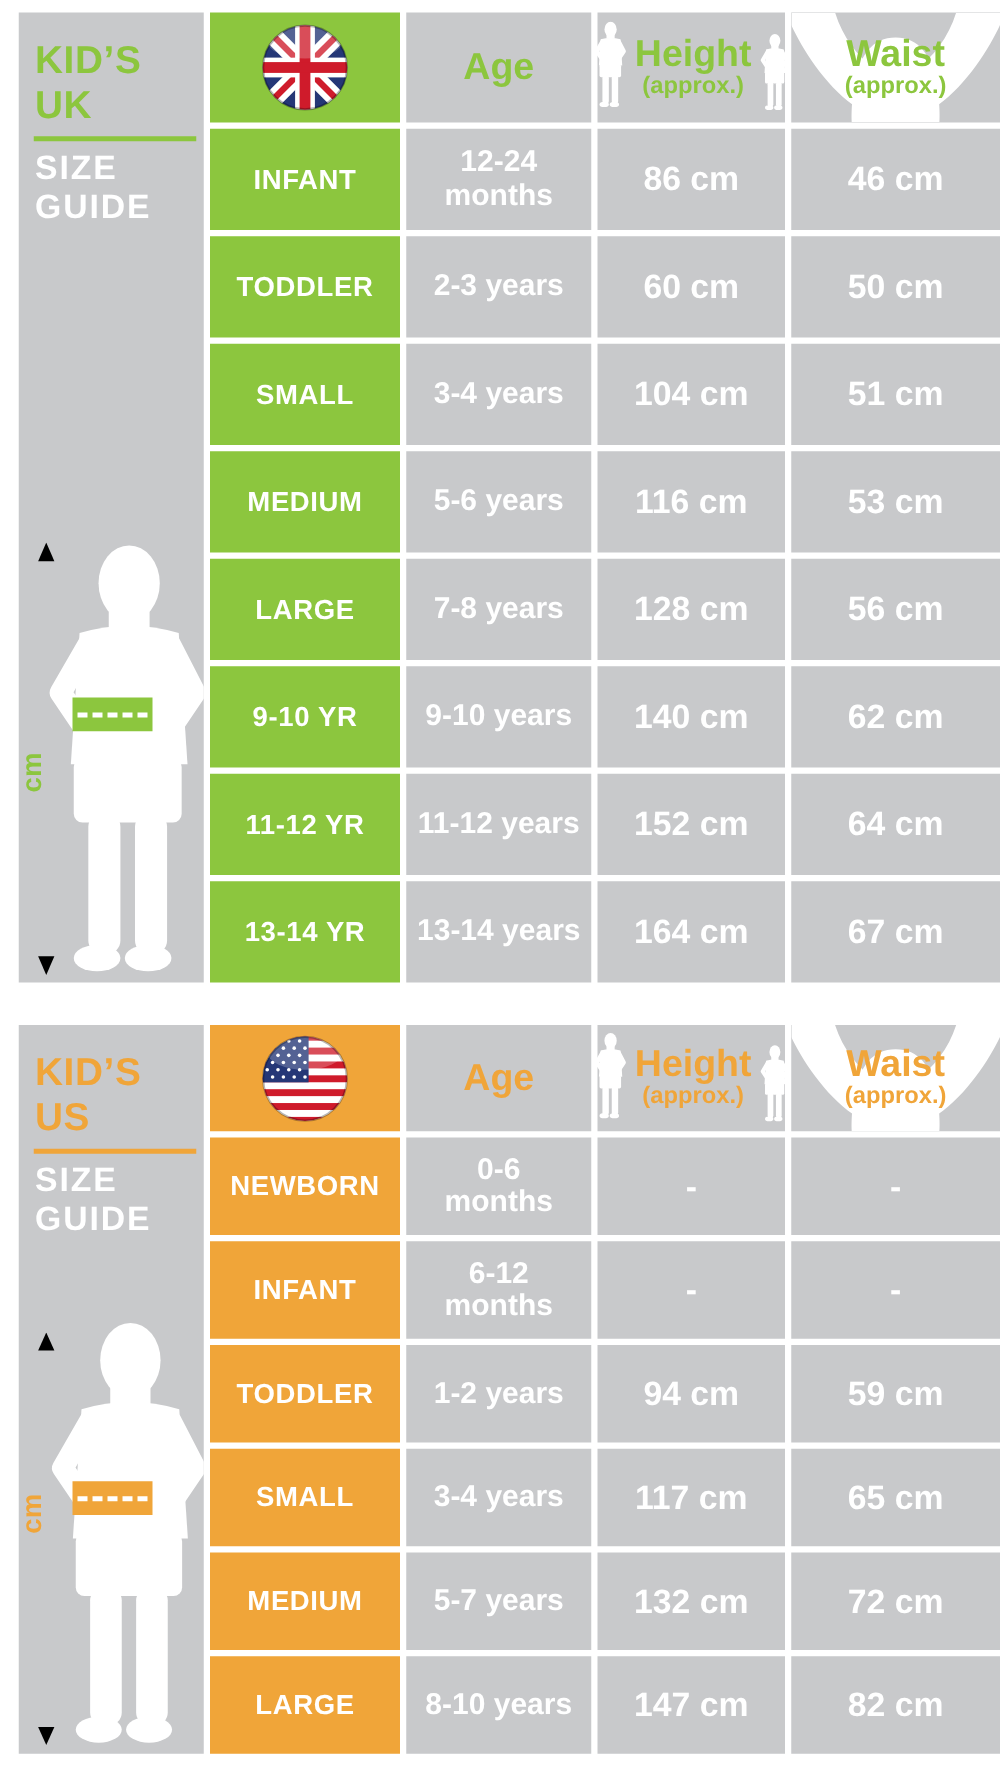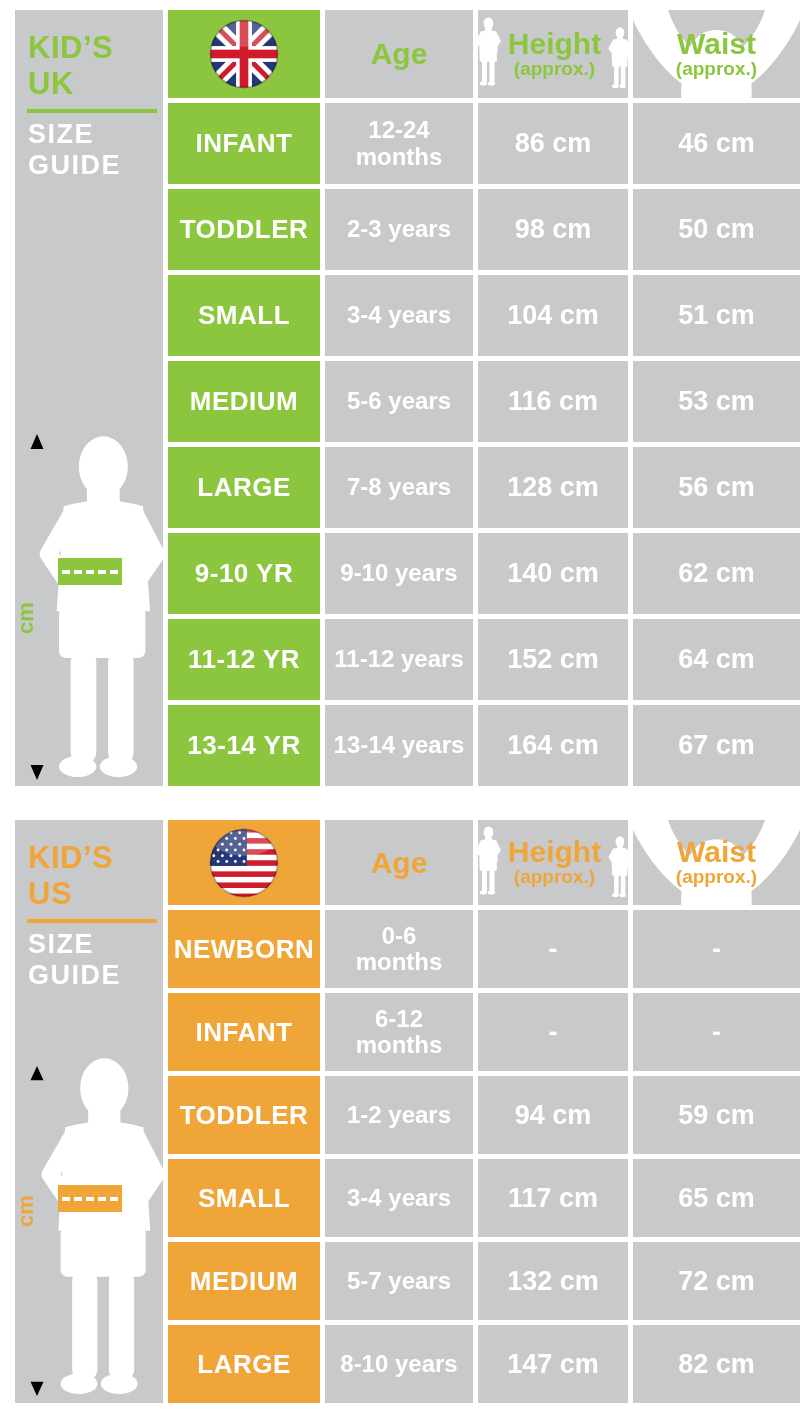--- a/index.html
+++ b/index.html
@@ -71,21 +71,21 @@
   .us .size-table{grid-template-rows:85px repeat(6,78px);}
 
   .cell{
     display:flex;align-items:center;justify-content:center;
     color:var(--text-white);text-align:center;
   }
   .cell.gray{background:var(--cell-gray);}
   .uk .cell.accent{background:var(--uk-accent);}
   .us .cell.accent{background:var(--us-accent);}
 
-  .size-label{font-size:26px;letter-spacing:.5px;}
+  .size-label{font-size:22px;letter-spacing:.5px;}
   .val{font-size:27px;}
   .age-val{font-size:24px;white-space:pre-line;line-height:1.1;}
 
   .head-label{font-size:30px;line-height:1.0;}
   .head-sub{font-size:19px;line-height:1.1;}
   .uk .head-label,.uk .head-sub{color:var(--uk-accent);}
   .us .head-label,.us .head-sub{color:var(--us-accent);}
 
   .flag-icon{width:72px;height:72px;display:block;}
 
@@ -256,21 +256,21 @@
     </div>
 
     <div class="cell accent size-label">INFANT</div>
     <div class="cell gray age-val">12-24
 months</div>
     <div class="cell gray val">86 cm</div>
     <div class="cell gray val">46 cm</div>
 
     <div class="cell accent size-label">TODDLER</div>
     <div class="cell gray age-val">2-3 years</div>
-    <div class="cell gray val">98 cm</div>
+    <div class="cell gray val">60 cm</div>
     <div class="cell gray val">50 cm</div>
 
     <div class="cell accent size-label">SMALL</div>
     <div class="cell gray age-val">3-4 years</div>
     <div class="cell gray val">104 cm</div>
     <div class="cell gray val">51 cm</div>
 
     <div class="cell accent size-label">MEDIUM</div>
     <div class="cell gray age-val">5-6 years</div>
     <div class="cell gray val">116 cm</div>

